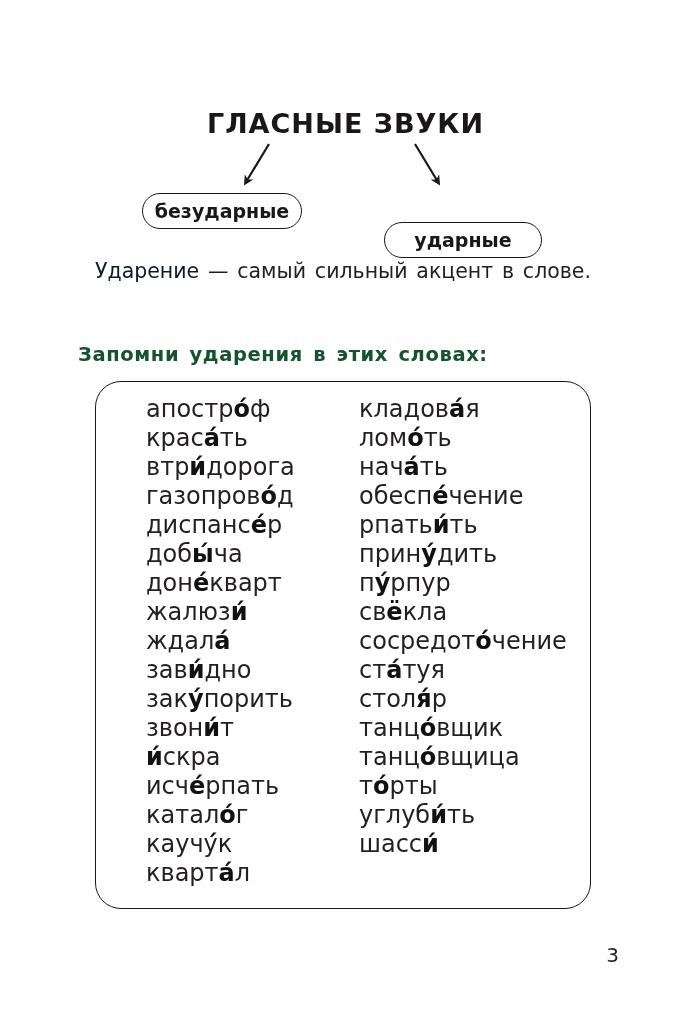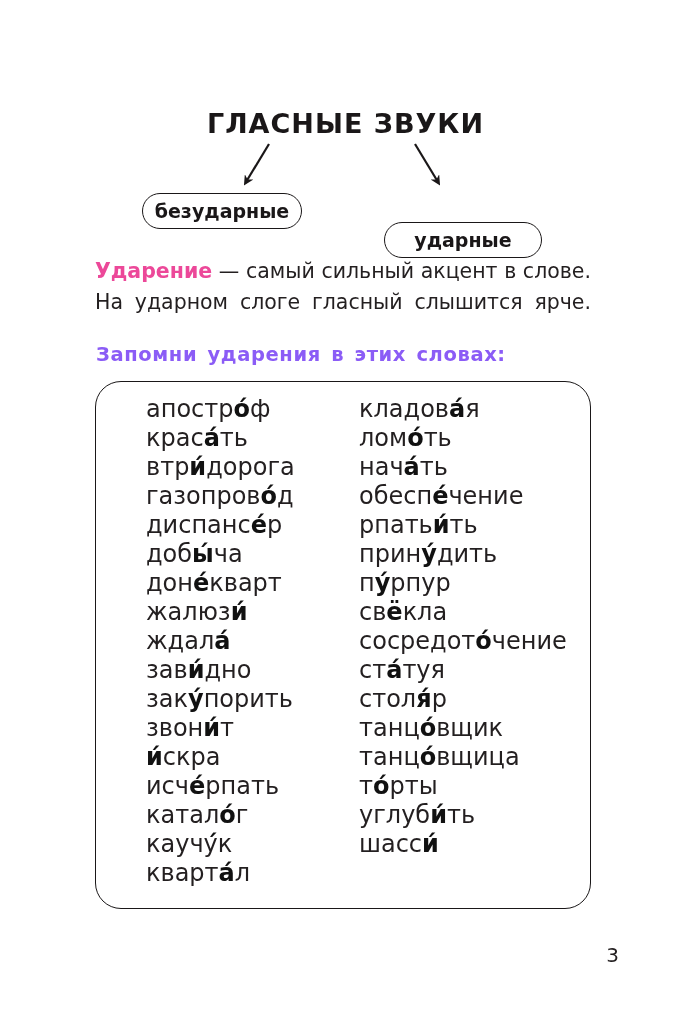--- a/index.html
+++ b/index.html
@@ -55,29 +55,29 @@
       left: 95px;
       width: 496px;
       top: 256px;
       font-size: 20.5px;
       line-height: 31px;
       color: #231f20;
       text-align: justify;
       text-align-last: justify;
     }
     .definition .line { display: block; text-align-last: justify; }
-    .accent { color: #ec4899; font-weight: bold; }
+    .accent { color: #0f172a; font-weight: normal; }
 
     .subheading {
       position: absolute;
-      left: 96px;
+      left: 78px;
       top: 343px;
       font-size: 19.5px;
       font-weight: bold;
-      color: #8b5cf6;
+      color: #14532d;
       letter-spacing: 0.6px;
       word-spacing: 3px;
     }
 
     .word-box {
       position: absolute;
       left: 95px;
       top: 381px;
       width: 496px;
       height: 528px;
@@ -135,21 +135,20 @@
 
 <div class="pill left">
   <span>безударные</span>
 </div>
 <div class="pill right">
   <span>ударные</span>
 </div>
 
 <div class="definition">
   <span class="line"><span class="accent">Ударение</span><span> — самый сильный акцент в слове.</span></span>
-  <span class="line">На ударном слоге гласный слышится ярче.</span>
 </div>
 
 <div class="subheading">Запомни ударения в этих словах:</div>
 
 <div class="word-box">
   <ul class="col c1">
       <li><span>апостр</span><span class="stress">о́</span><span>ф</span></li>
       <li><span>крас</span><span class="stress">а́</span><span>ть</span></li>
       <li><span>втр</span><span class="stress">и́</span><span>дорога</span></li>
       <li><span>газопров</span><span class="stress">о́</span><span>д</span></li>

